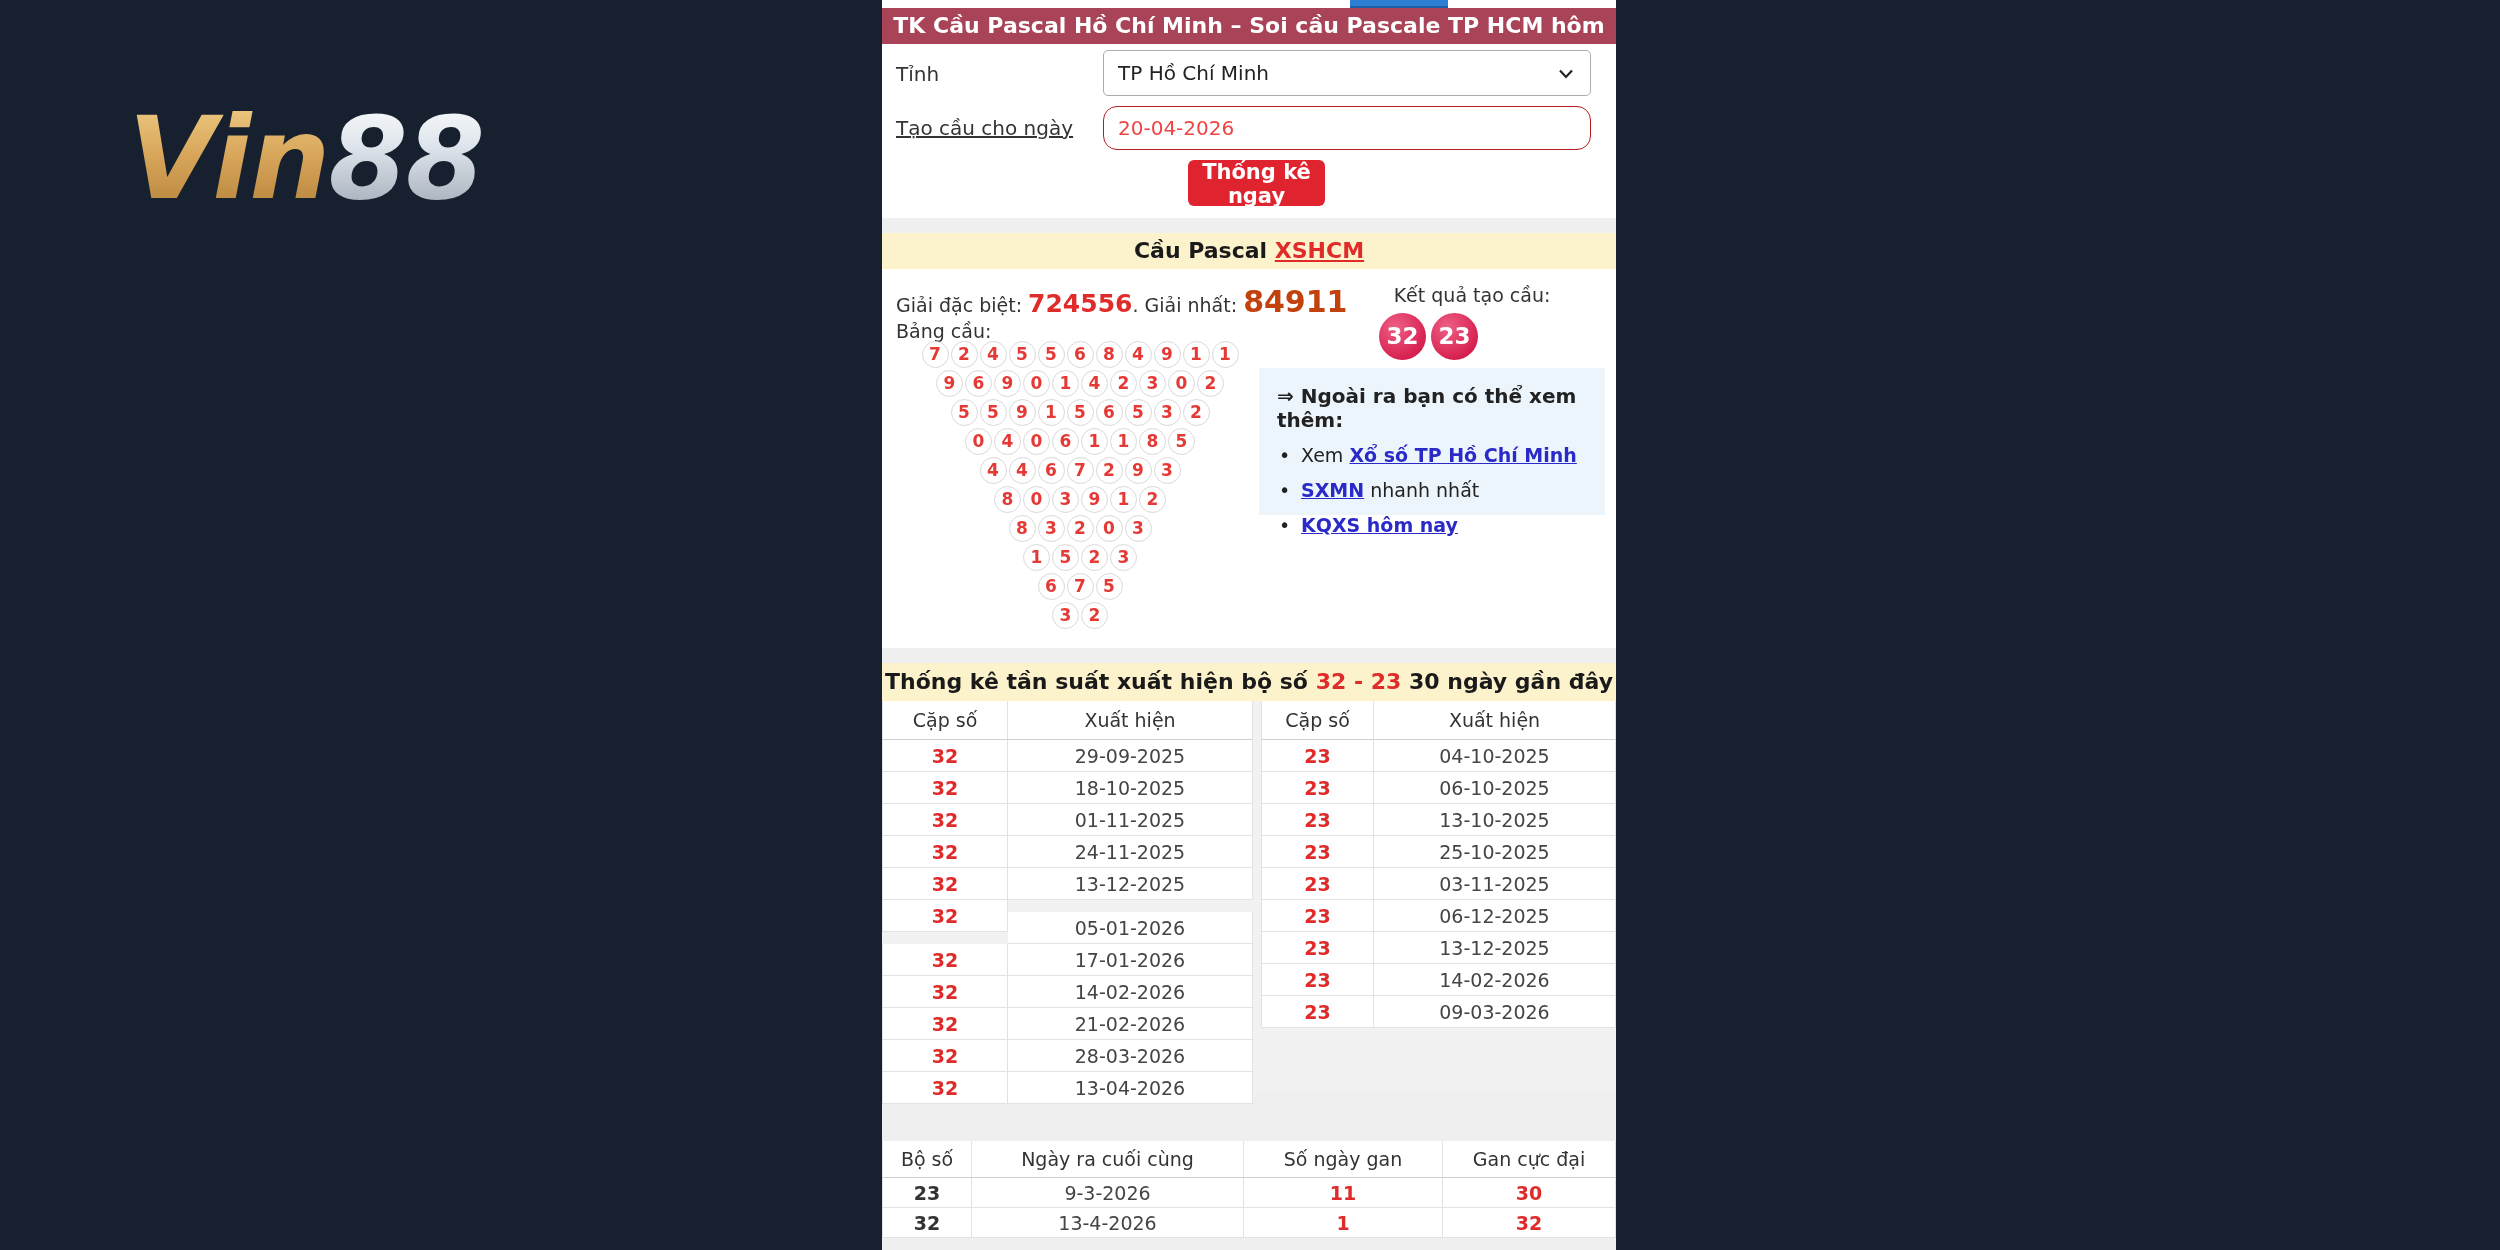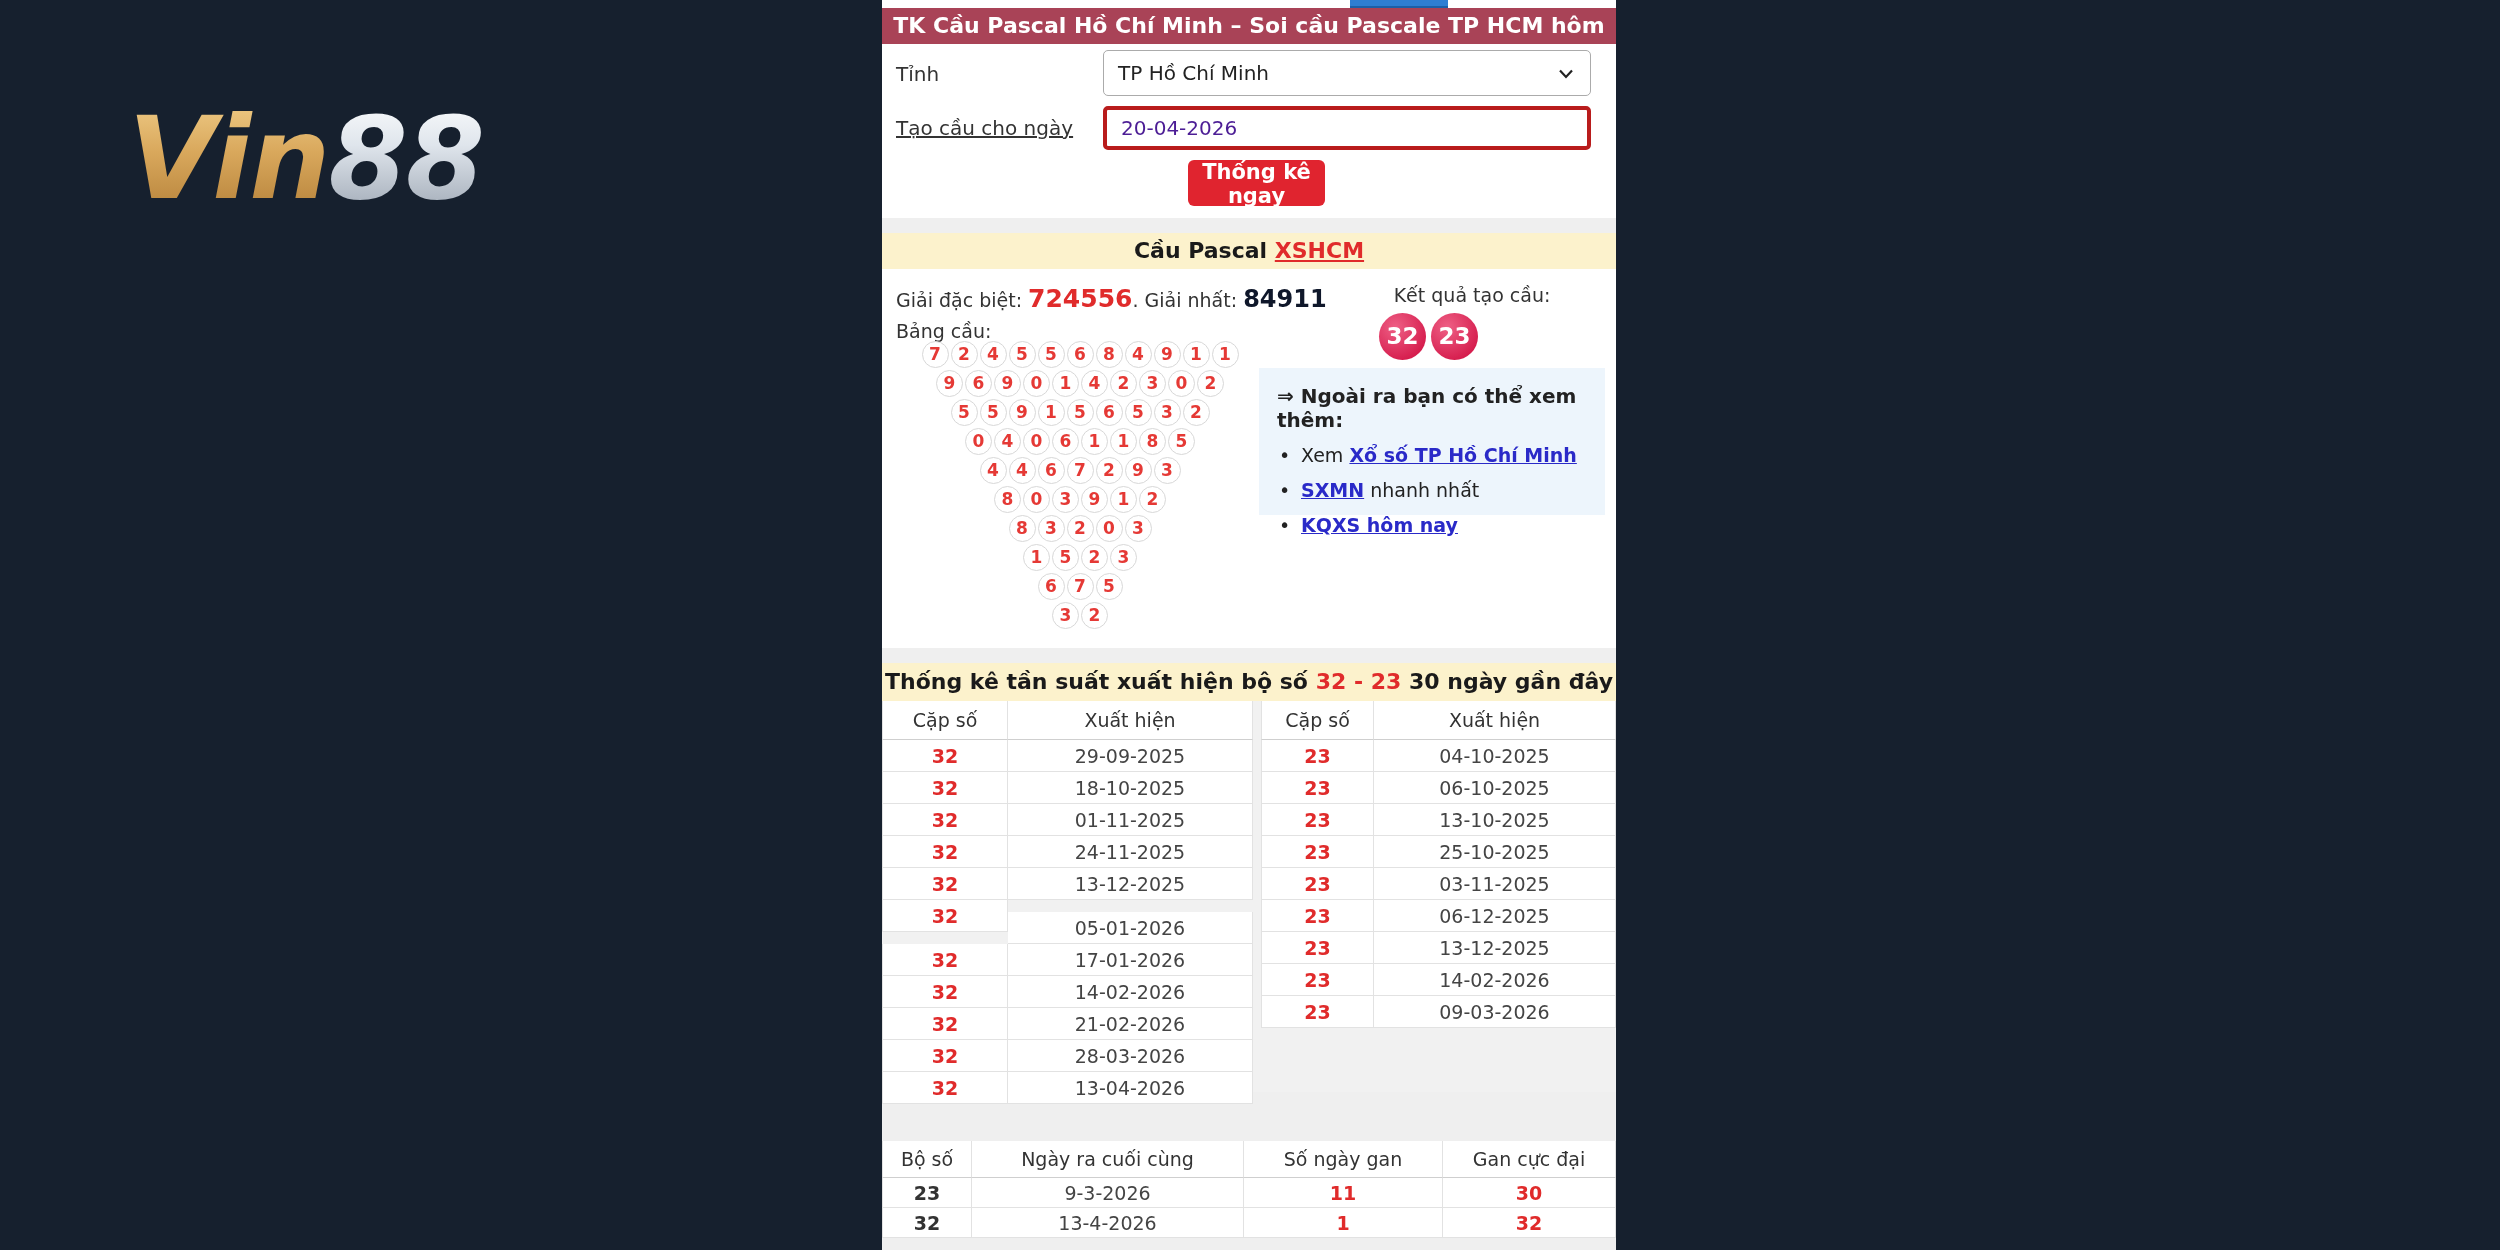--- a/index.html
+++ b/index.html
@@ -17,33 +17,33 @@
 
   .blue-bar { position:absolute; left:468px; top:0; width:98px; height:8px; background:#2e7ed3; border-bottom:2px solid #1c5fa8; }
 
   .red-header { position:absolute; left:0; top:8px; width:734px; height:36px; background:#a94357; color:#ffffff; font-size:22px; font-weight:bold; text-align:center; line-height:36px; }
 
   
   .form-card { top:0; height:218px; }
   .form-label { position:absolute; left:14px; font-size:20px; color:#333; }
   .select-box { position:absolute; left:221px; top:50px; width:488px; height:46px; border:1px solid #ababab; border-radius:5px; background:#fff; font-size:20px; color:#222; line-height:44px; padding-left:14px; }
   .select-box svg { position:absolute; right:16px; top:18px; }
-  .date-input { position:absolute; left:221px; top:106px; width:488px; height:44px; border:4px solid #b91c1c; border-radius:5px; font-size:20px; color:#4c1d95; padding-left:14px; font-family:inherit; }
+  .date-input { position:absolute; left:221px; top:106px; width:488px; height:44px; border:1px solid #b91c1c; border-radius:14px; font-size:20px; color:#ef4444; padding-left:14px; font-family:inherit; }
   .submit-btn { position:absolute; left:306px; top:160px; width:137px; height:46px; background:#e0242f; color:#fff; border:none; border-radius:6px; font-size:21px; font-weight:bold; font-family:inherit; cursor:pointer; }
 
   .yellow-header { position:absolute; left:0; width:734px; background:#fcf2cc; text-align:center; font-weight:bold; font-size:22px; color:#1a1a1a; }
   .yellow-header .red { color:#e02b2b; }
   a.red-link { color:#e02b2b; text-decoration:underline; font-weight:bold; }
 
   
   .s2-header { top:233px; height:36px; line-height:36px; }
   .s2-body { top:269px; height:379px; }
   .prize-line { position:absolute; left:14px; top:284px; font-size:19px; color:#333; }
   .prize-line .num-red { color:#e02b2b; font-weight:bold; font-size:25px; }
-  .prize-line .num-dark { color:#0f172a; font-weight:bold; font-size:24px; }
+  .prize-line .num-dark { color:#c2410c; font-weight:bold; font-size:30px; }
   .board-label { position:absolute; left:14px; top:320px; font-size:19px; color:#333; }
   .pyramid { position:absolute; left:30px; top:341px; width:336px; }
   .pyr-row { height:29px; text-align:center; white-space:nowrap; }
   .pyr-cell { display:inline-block; width:27px; height:27px; margin:0 1px; border:1px solid #d8d8d8; border-radius:50%; background:#fff; color:#e53935; font-size:17px; font-weight:bold; line-height:25px; text-align:center; }
   .result-label { position:absolute; left:460px; top:284px; width:260px; text-align:center; font-size:19px; color:#333; }
   .result-circles { position:absolute; left:497px; top:313px; white-space:nowrap; }
   .result-circle { display:inline-block; width:47px; height:47px; margin-right:5px; border-radius:50%; background:radial-gradient(circle at 35% 30%, #ee5f85, #d61e4e 75%); color:#fff; font-size:23px; font-weight:bold; line-height:47px; text-align:center; }
   .extras-box { position:absolute; left:377px; top:368px; width:346px; height:147px; background:#edf5fc; padding:16px 0 6px 18px; }
   .extras-title { font-size:20px; font-weight:bold; color:#222; }
   .extras-list { list-style:none; margin-top:12px; }

